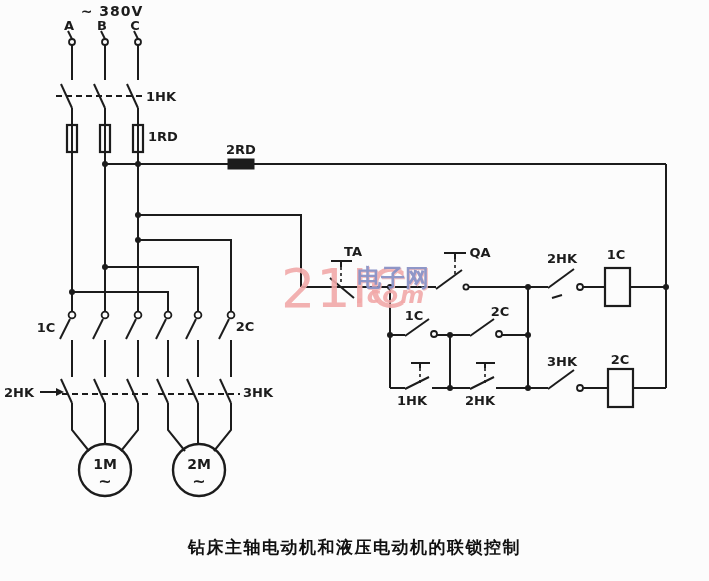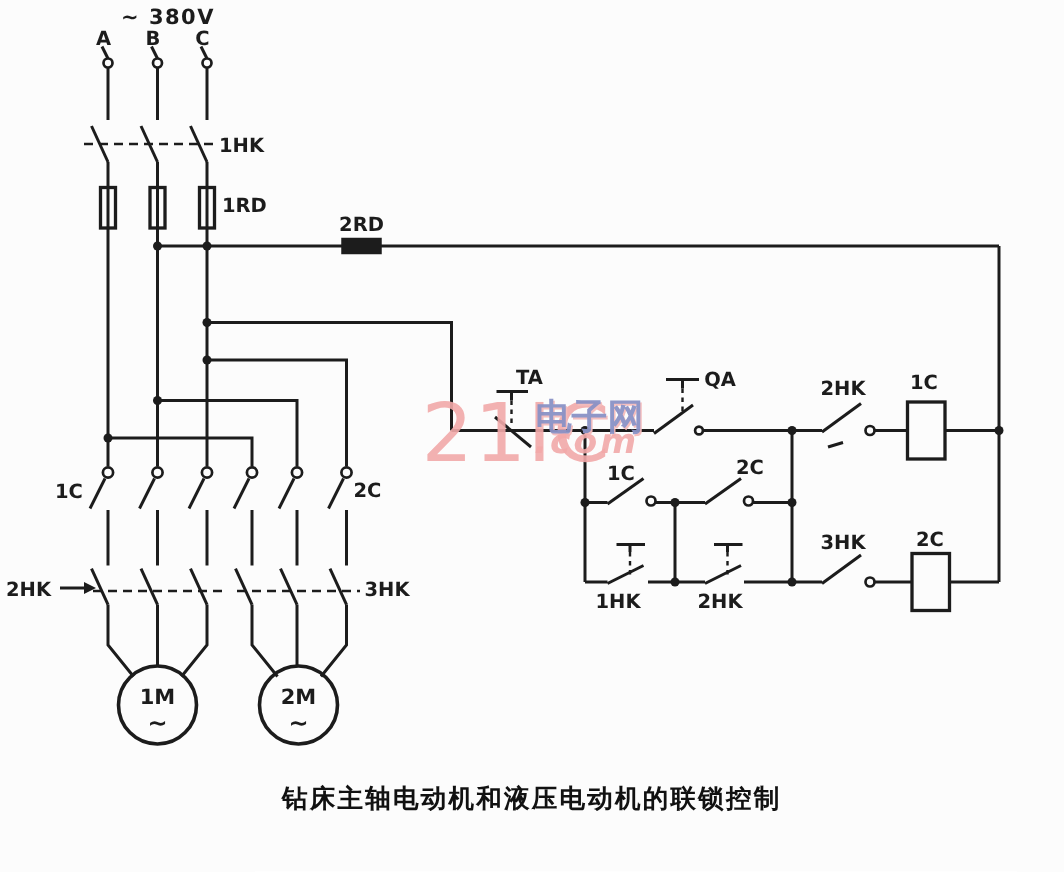--- a/index.html
+++ b/index.html
@@ -29,21 +29,21 @@
   }
   .wm-cn{
     position:absolute;left:357px;top:266px;font-size:24px;font-weight:700;
     color:#8a92c6;text-shadow:1px 1px 0 #f4bcbc;opacity:.95;line-height:1;
   }
   .wm-tld{
     position:absolute;left:356px;top:284px;font-size:23px;font-weight:800;
     font-style:italic;color:#f2a9a9;letter-spacing:2px;opacity:.9;line-height:1;
   }
   .caption{
-    position:absolute;left:0;right:0;top:521px;text-align:center;
+    position:absolute;left:0;right:0;top:536px;text-align:center;
     font-size:17px;font-weight:700;letter-spacing:1.5px;color:#111;
   }
 </style>
 </head>
 <body>
 
 <div id="stage">
 
   <svg width="709" height="581" viewBox="0 0 709 581">
 

